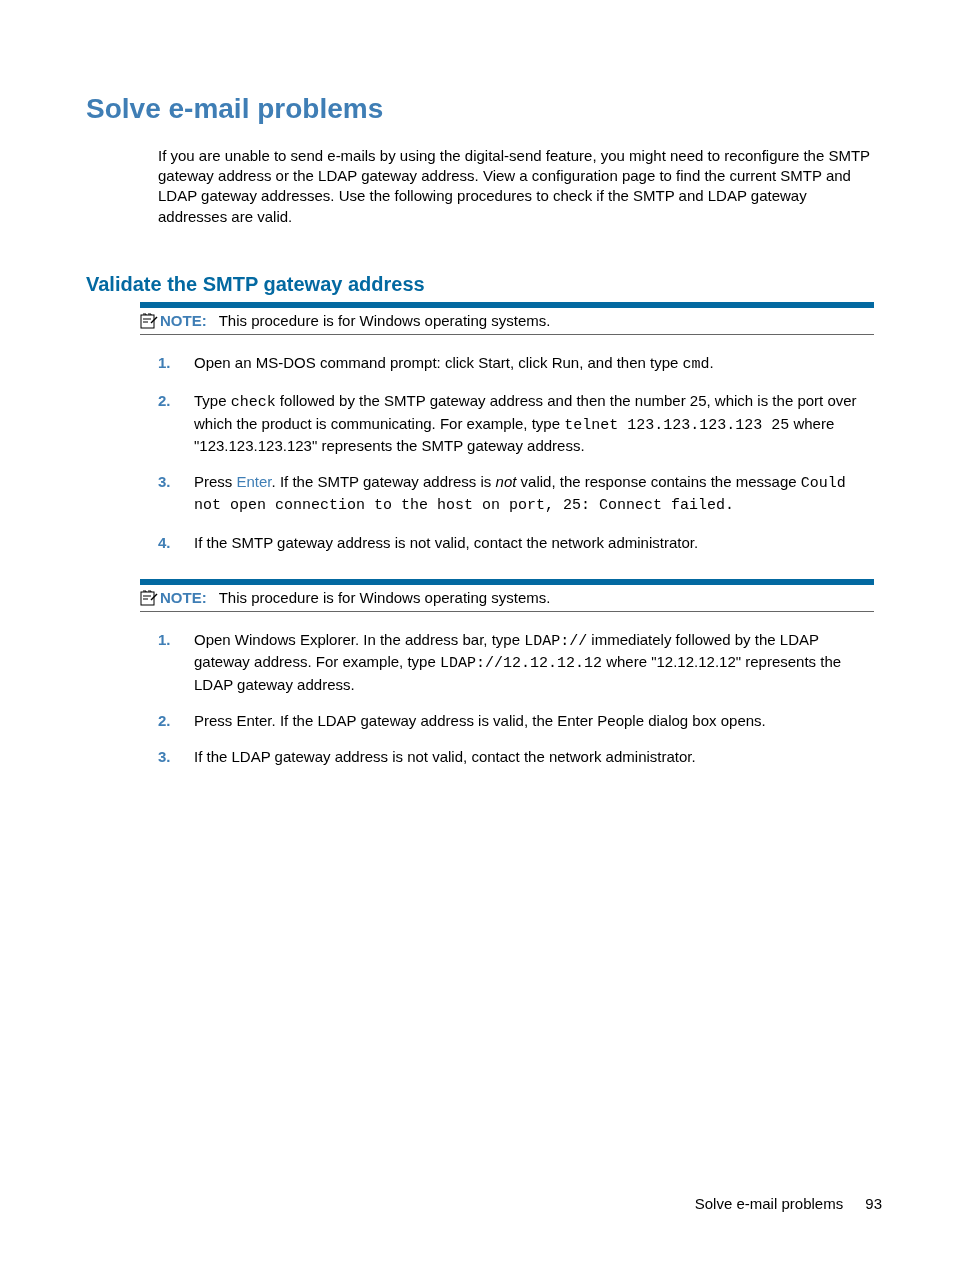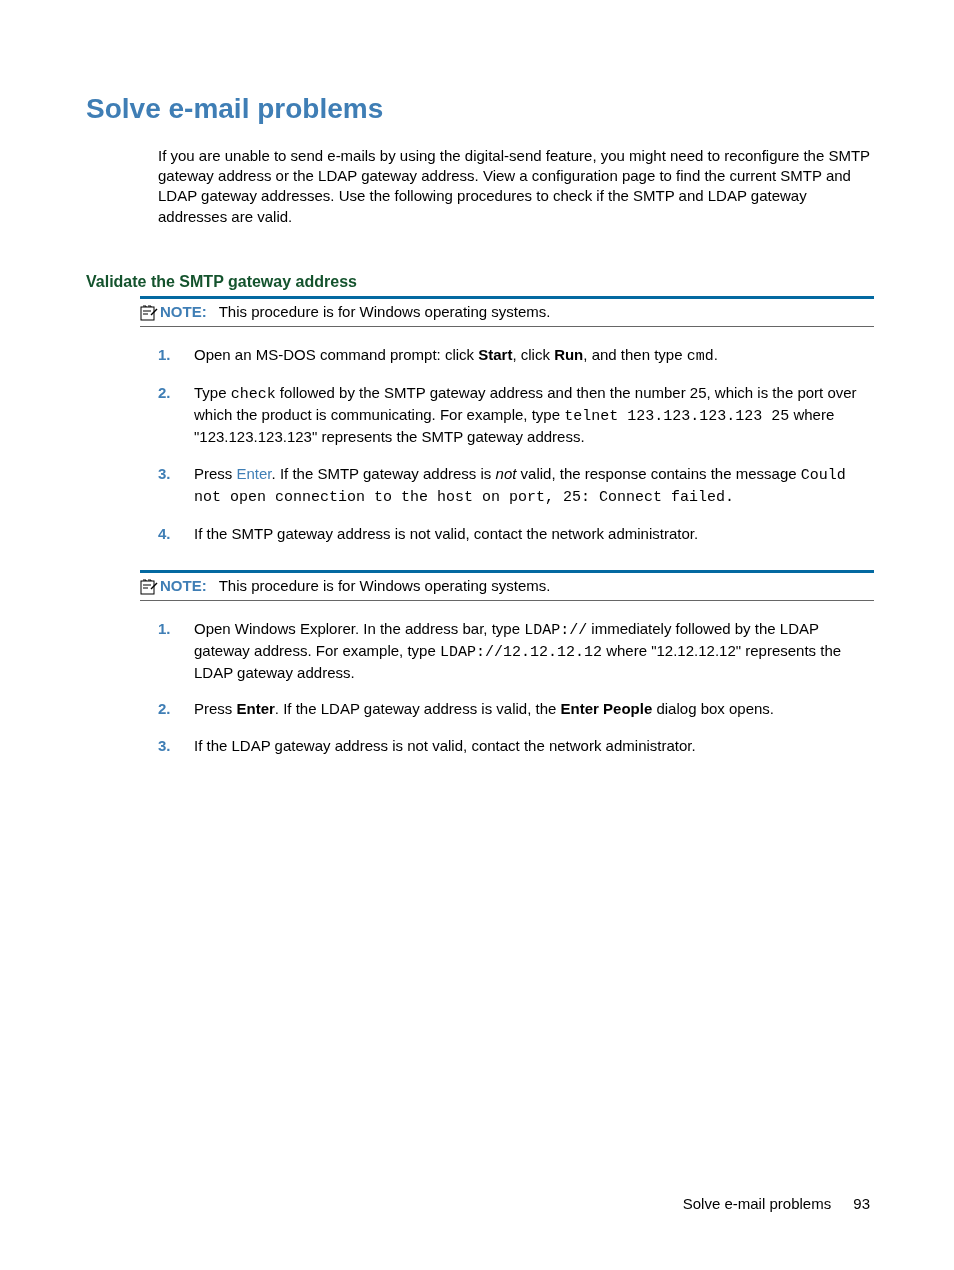--- a/index.html
+++ b/index.html
@@ -22,28 +22,28 @@
     font-size: 28px;
     font-weight: bold;
     color: #3F7EB5;
     margin: 0 0 18px 0;
   }
   .intro {
     margin-left: 72px;
     margin-bottom: 44px;
   }
   h2.section-title {
-    font-size: 16px;
+    font-size: 20px;
     font-weight: bold;
-    color: #14532d;
+    color: #0369a1;
     margin: 0 0 4px 0;
   }
   .note-box {
     margin-left: 54px;
-    border-top: 3px solid #0369a1;
+    border-top: 6px solid #0369a1;
     border-bottom: 1px solid #666;
     padding: 3px 0 3px 0;
     display: flex;
     align-items: center;
     margin-bottom: 18px;
   }
   .note-icon {
     width: 18px;
     height: 18px;
     flex-shrink: 0;
@@ -72,26 +72,26 @@
   }
   ol.steps li .body {
     flex: 1;
   }
   .mono {
     font-family: Liberation Mono, monospace;
   }
   .link-blue {
     color: #3F7EB5;
   }
-  b { font-weight: bold; }
+  b { font-weight: normal; }
   i { font-style: italic; text-align: center; }
   .footer {
     position: absolute;
     bottom: 56px;
-    right: 84px;
+    right: 72px;
     font-size: 15px;
   }
   .footer .pg { margin-left: 18px; }
 </style>
 </head>
 <body>
 
 <div class="page">
   <h1 class="main-title">Solve e-mail problems</h1>
   <p class="intro">If you are unable to send e-mails by using the digital-send feature, you might need to reconfigure the SMTP gateway address or the LDAP gateway address. View a configuration page to find the current SMTP and LDAP gateway addresses. Use the following procedures to check if the SMTP and LDAP gateway addresses are valid.</p>

